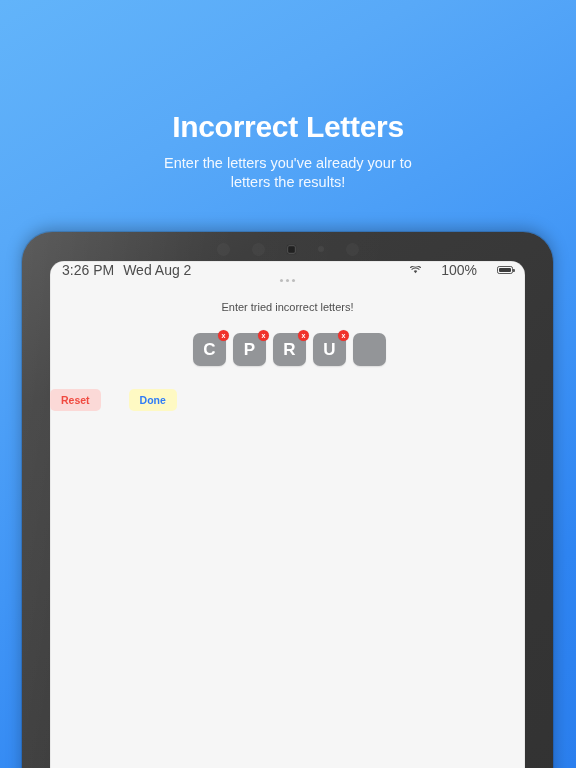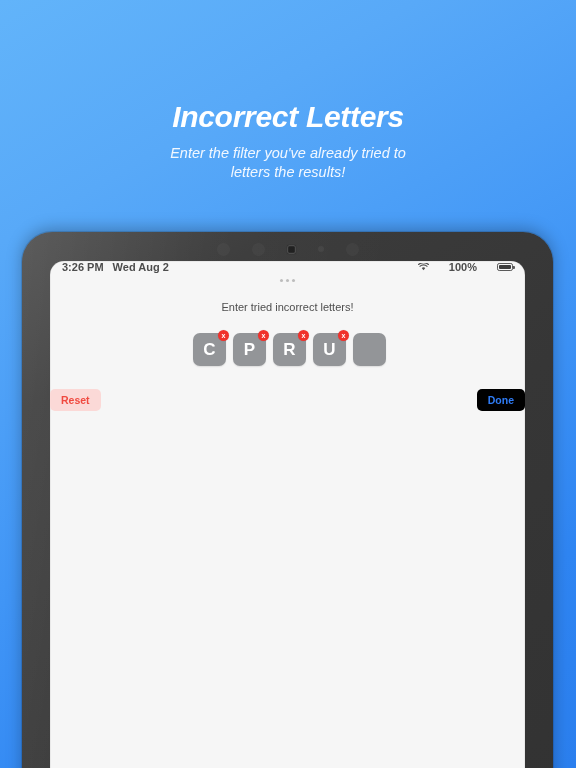--- a/index.html
+++ b/index.html
@@ -7,24 +7,23 @@
   body {
     font-family: "Liberation Sans", sans-serif;
     overflow:hidden;
     position:relative;
     background: linear-gradient(150deg, #62b4fa 0%, #58a9f8 22%, #4095f6 55%, #2f85f2 80%, #2b7fee 100%);
   }
 
   
   .hero {
     position:absolute;
-    top:99px; left:0; right:0;
+    top:109px; left:0; right:0;
     text-align:center;
     color:#ffffff;
-    font-style:italic;
   }
   .hero-title {
     font-size:30px;
     font-weight:bold;
     letter-spacing:-0.3px;
     line-height:36px;
     color:#ffffff;
   }
   .hero-sub {
     margin-top:9px;
@@ -83,25 +82,25 @@
     background:#f6f6f6;
     border-radius:14px 14px 0 0;
     overflow:hidden;
     box-shadow: inset 0 0 0 0.5px rgba(0,0,0,0.10);
   }
 
   
   .statusbar {
     height:17px;
     display:flex;
-    align-items:flex-start;
+    align-items:flex-end;
     padding:0 12px;
-    font-size:11px;
+    font-size:14px;
     color:#4d4d4d;
-    font-weight:700;
+    font-weight:400;
     position:relative;
   }
   .sb-left { display:flex; align-items:center; gap:9px; }
   .sb-right {
     margin-left:auto;
     display:flex; align-items:center; gap:20px;
   }
   .wifi-icon { display:block; }
   .battery {
     width:16px; height:8px;
@@ -174,43 +173,43 @@
     font-size:7px;
     font-weight:bold;
     line-height:11px;
     text-align:center;
     box-shadow:0 0 0 0.5px rgba(0,0,0,0.06);
   }
 
   .actions {
     margin-top:23px;
     display:flex;
-    justify-content:space-between;
-    gap:10px;
+    justify-content:flex-start;
+    gap:28px;
   }
   .btn {
     border:none;
     font-family:"Liberation Sans", sans-serif;
     font-size:10.5px;
     font-weight:bold;
     padding:5px 11px;
     border-radius:5px;
     cursor:pointer;
     line-height:12px;
   }
   .btn-reset { background:#fbd9d7; color:#f04a40; }
-  .btn-done  { background:#000000; color:#2f7cf6; }
+  .btn-done  { background:#fef9c3; color:#2f7cf6; }
 </style>
 </head>
 <body>
 
 <div class="hero">
   <div class="hero-title">Incorrect Letters</div>
   <div class="hero-sub">
-    <div>Enter the filter you've already tried to</div>
+    <div>Enter the letters you've already your to</div>
     <div>letters the results!</div>
   </div>
 </div>
 
 <div class="device">
 
   <div class="camera-row">
     <div class="sensor-dot"></div>
     <div class="sensor-dot"></div>
     <div class="camera-lens"></div>

